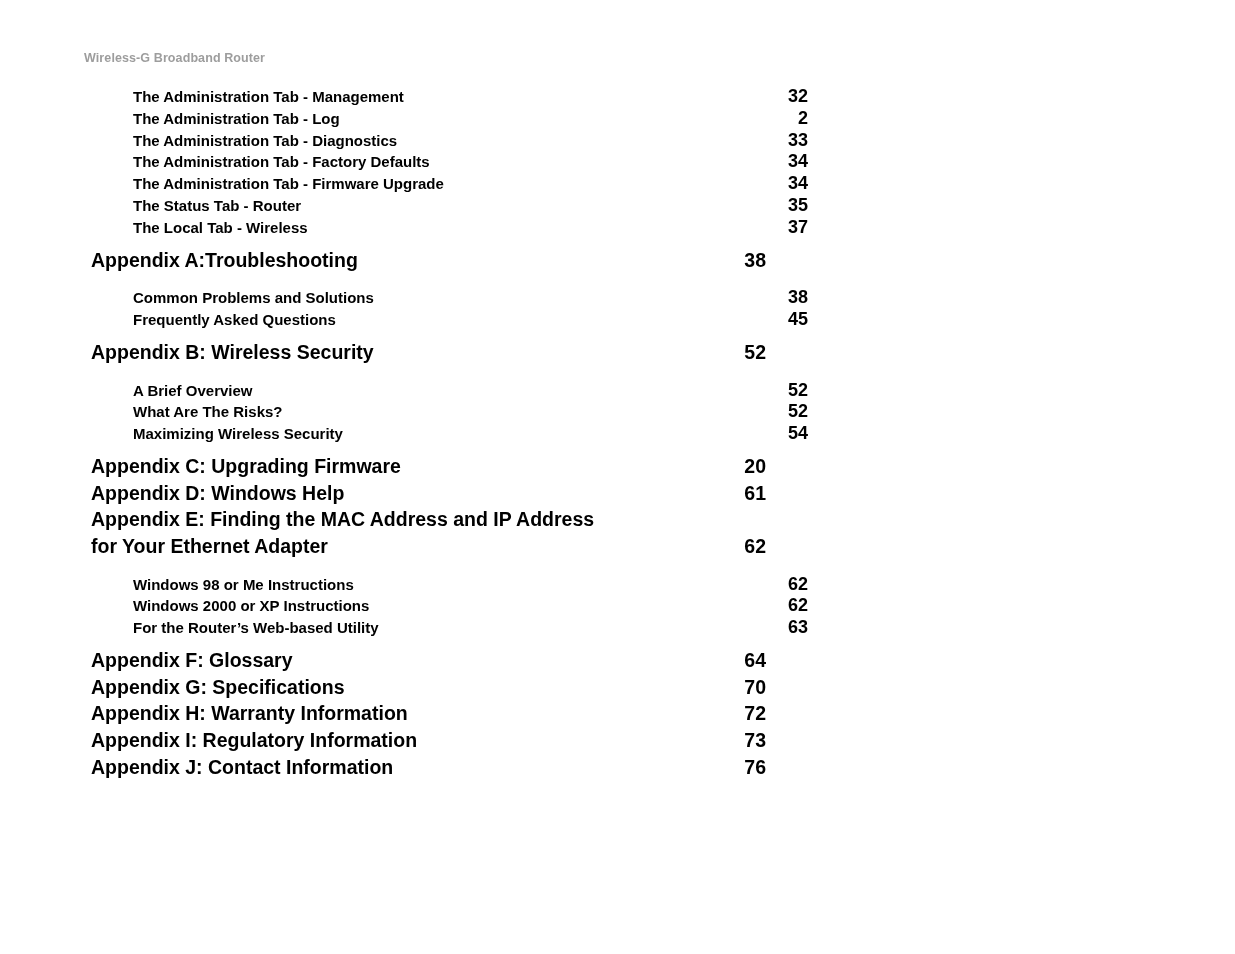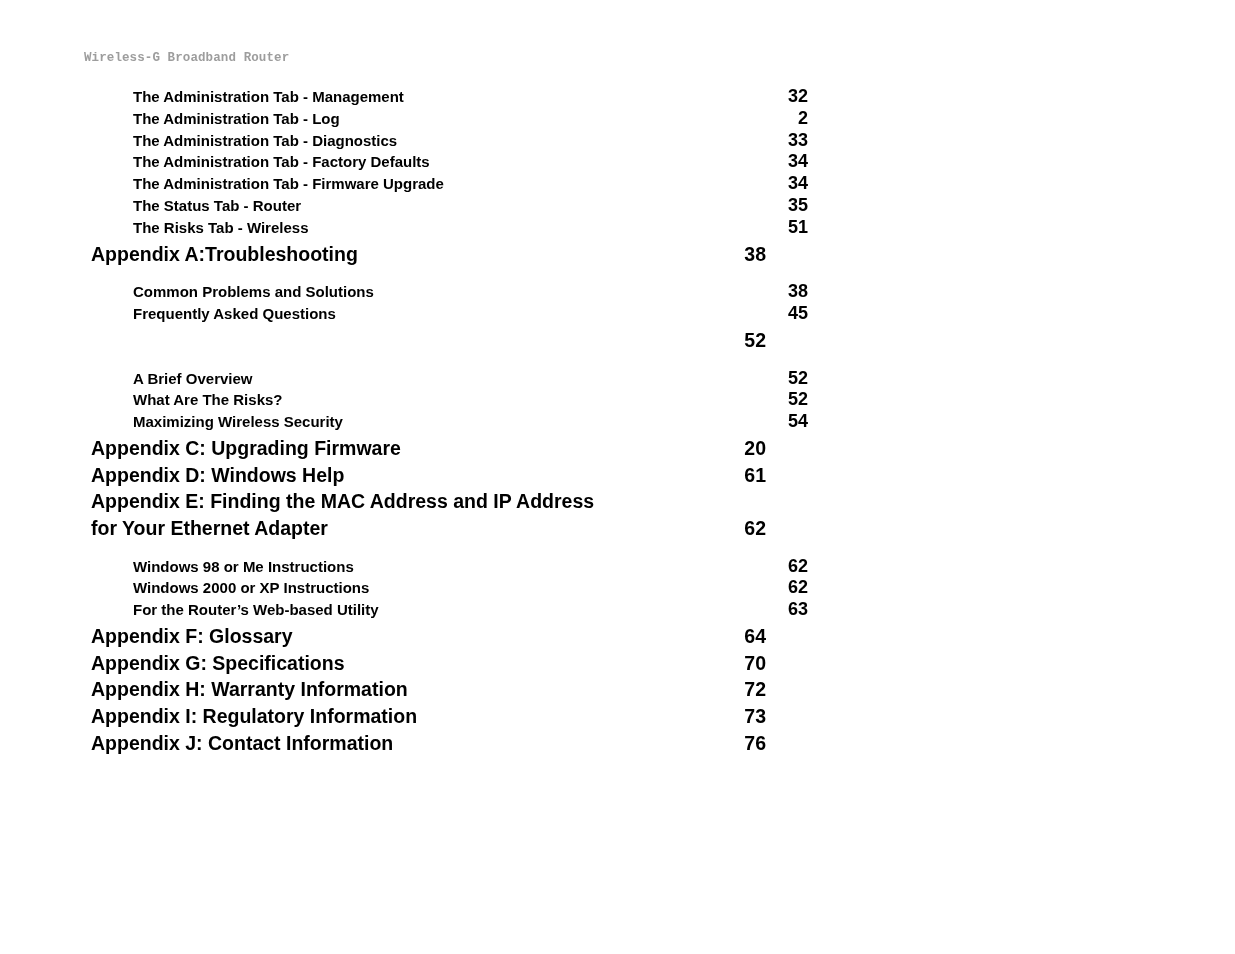--- a/index.html
+++ b/index.html
@@ -28,21 +28,20 @@
 
   #running-header {
     position: absolute;
     left: 84px;
     top: 51px;
     font-size: 12.5px;
     font-weight: bold;
     color: #9d9d9d;
     letter-spacing: 0.1px;
     white-space: nowrap;
-    font-family: Liberation Mono, monospace;
   }
 
   #toc {
     position: absolute;
     left: 91px;
     top: 86px;
     width: 675px;
   }
 
   .toc-row {
@@ -93,41 +92,41 @@
     padding-left: 42px;
   }
   .lvl2 .page {
     font-size: 18px;
     font-weight: bold;
     line-height: 21.8px;
   }
 
   
   .gap-sm { margin-top: 14px; }
-  .gap-md { margin-top: 2px; }
+  .gap-md { margin-top: 8px; }
 </style>
 </head>
 <body>
 
 <div id="page">
 
   <div id="running-header">Wireless-G Broadband Router</div>
 
   <div id="toc">
       <div class="toc-row lvl2"><span class="label">The Administration Tab - Management</span><span class="page">32</span></div>
       <div class="toc-row lvl2"><span class="label">The Administration Tab - Log</span><span class="page">2</span></div>
       <div class="toc-row lvl2"><span class="label">The Administration Tab - Diagnostics</span><span class="page">33</span></div>
       <div class="toc-row lvl2"><span class="label">The Administration Tab - Factory Defaults</span><span class="page">34</span></div>
       <div class="toc-row lvl2"><span class="label">The Administration Tab - Firmware Upgrade</span><span class="page">34</span></div>
       <div class="toc-row lvl2"><span class="label">The Status Tab - Router</span><span class="page">35</span></div>
-      <div class="toc-row lvl2"><span class="label">The Risks Tab - Wireless</span><span class="page">51</span></div>
+      <div class="toc-row lvl2"><span class="label">The Local Tab - Wireless</span><span class="page">37</span></div>
       <div class="toc-row lvl1 gap-md"><span class="label">Appendix A:Troubleshooting</span><span class="page">38</span></div>
       <div class="toc-row lvl2 gap-sm"><span class="label">Common Problems and Solutions</span><span class="page">38</span></div>
       <div class="toc-row lvl2"><span class="label">Frequently Asked Questions</span><span class="page">45</span></div>
-      <div class="toc-row lvl1 gap-md"><span class="page">52</span></div>
+      <div class="toc-row lvl1 gap-md"><span class="label">Appendix B: Wireless Security</span><span class="page">52</span></div>
       <div class="toc-row lvl2 gap-sm"><span class="label">A Brief Overview</span><span class="page">52</span></div>
       <div class="toc-row lvl2"><span class="label">What Are The Risks?</span><span class="page">52</span></div>
       <div class="toc-row lvl2"><span class="label">Maximizing Wireless Security</span><span class="page">54</span></div>
       <div class="toc-row lvl1 gap-md"><span class="label">Appendix C: Upgrading Firmware</span><span class="page">20</span></div>
       <div class="toc-row lvl1"><span class="label">Appendix D: Windows Help</span><span class="page">61</span></div>
       <div class="toc-row lvl1"><span class="label">Appendix E: Finding the MAC Address and IP Address</span><span class="page"></span></div>
       <div class="toc-row lvl1 cont"><span class="label">for Your Ethernet Adapter</span><span class="page">62</span></div>
       <div class="toc-row lvl2 gap-sm"><span class="label">Windows 98 or Me Instructions</span><span class="page">62</span></div>
       <div class="toc-row lvl2"><span class="label">Windows 2000 or XP Instructions</span><span class="page">62</span></div>
       <div class="toc-row lvl2"><span class="label">For the Router’s Web-based Utility</span><span class="page">63</span></div>

